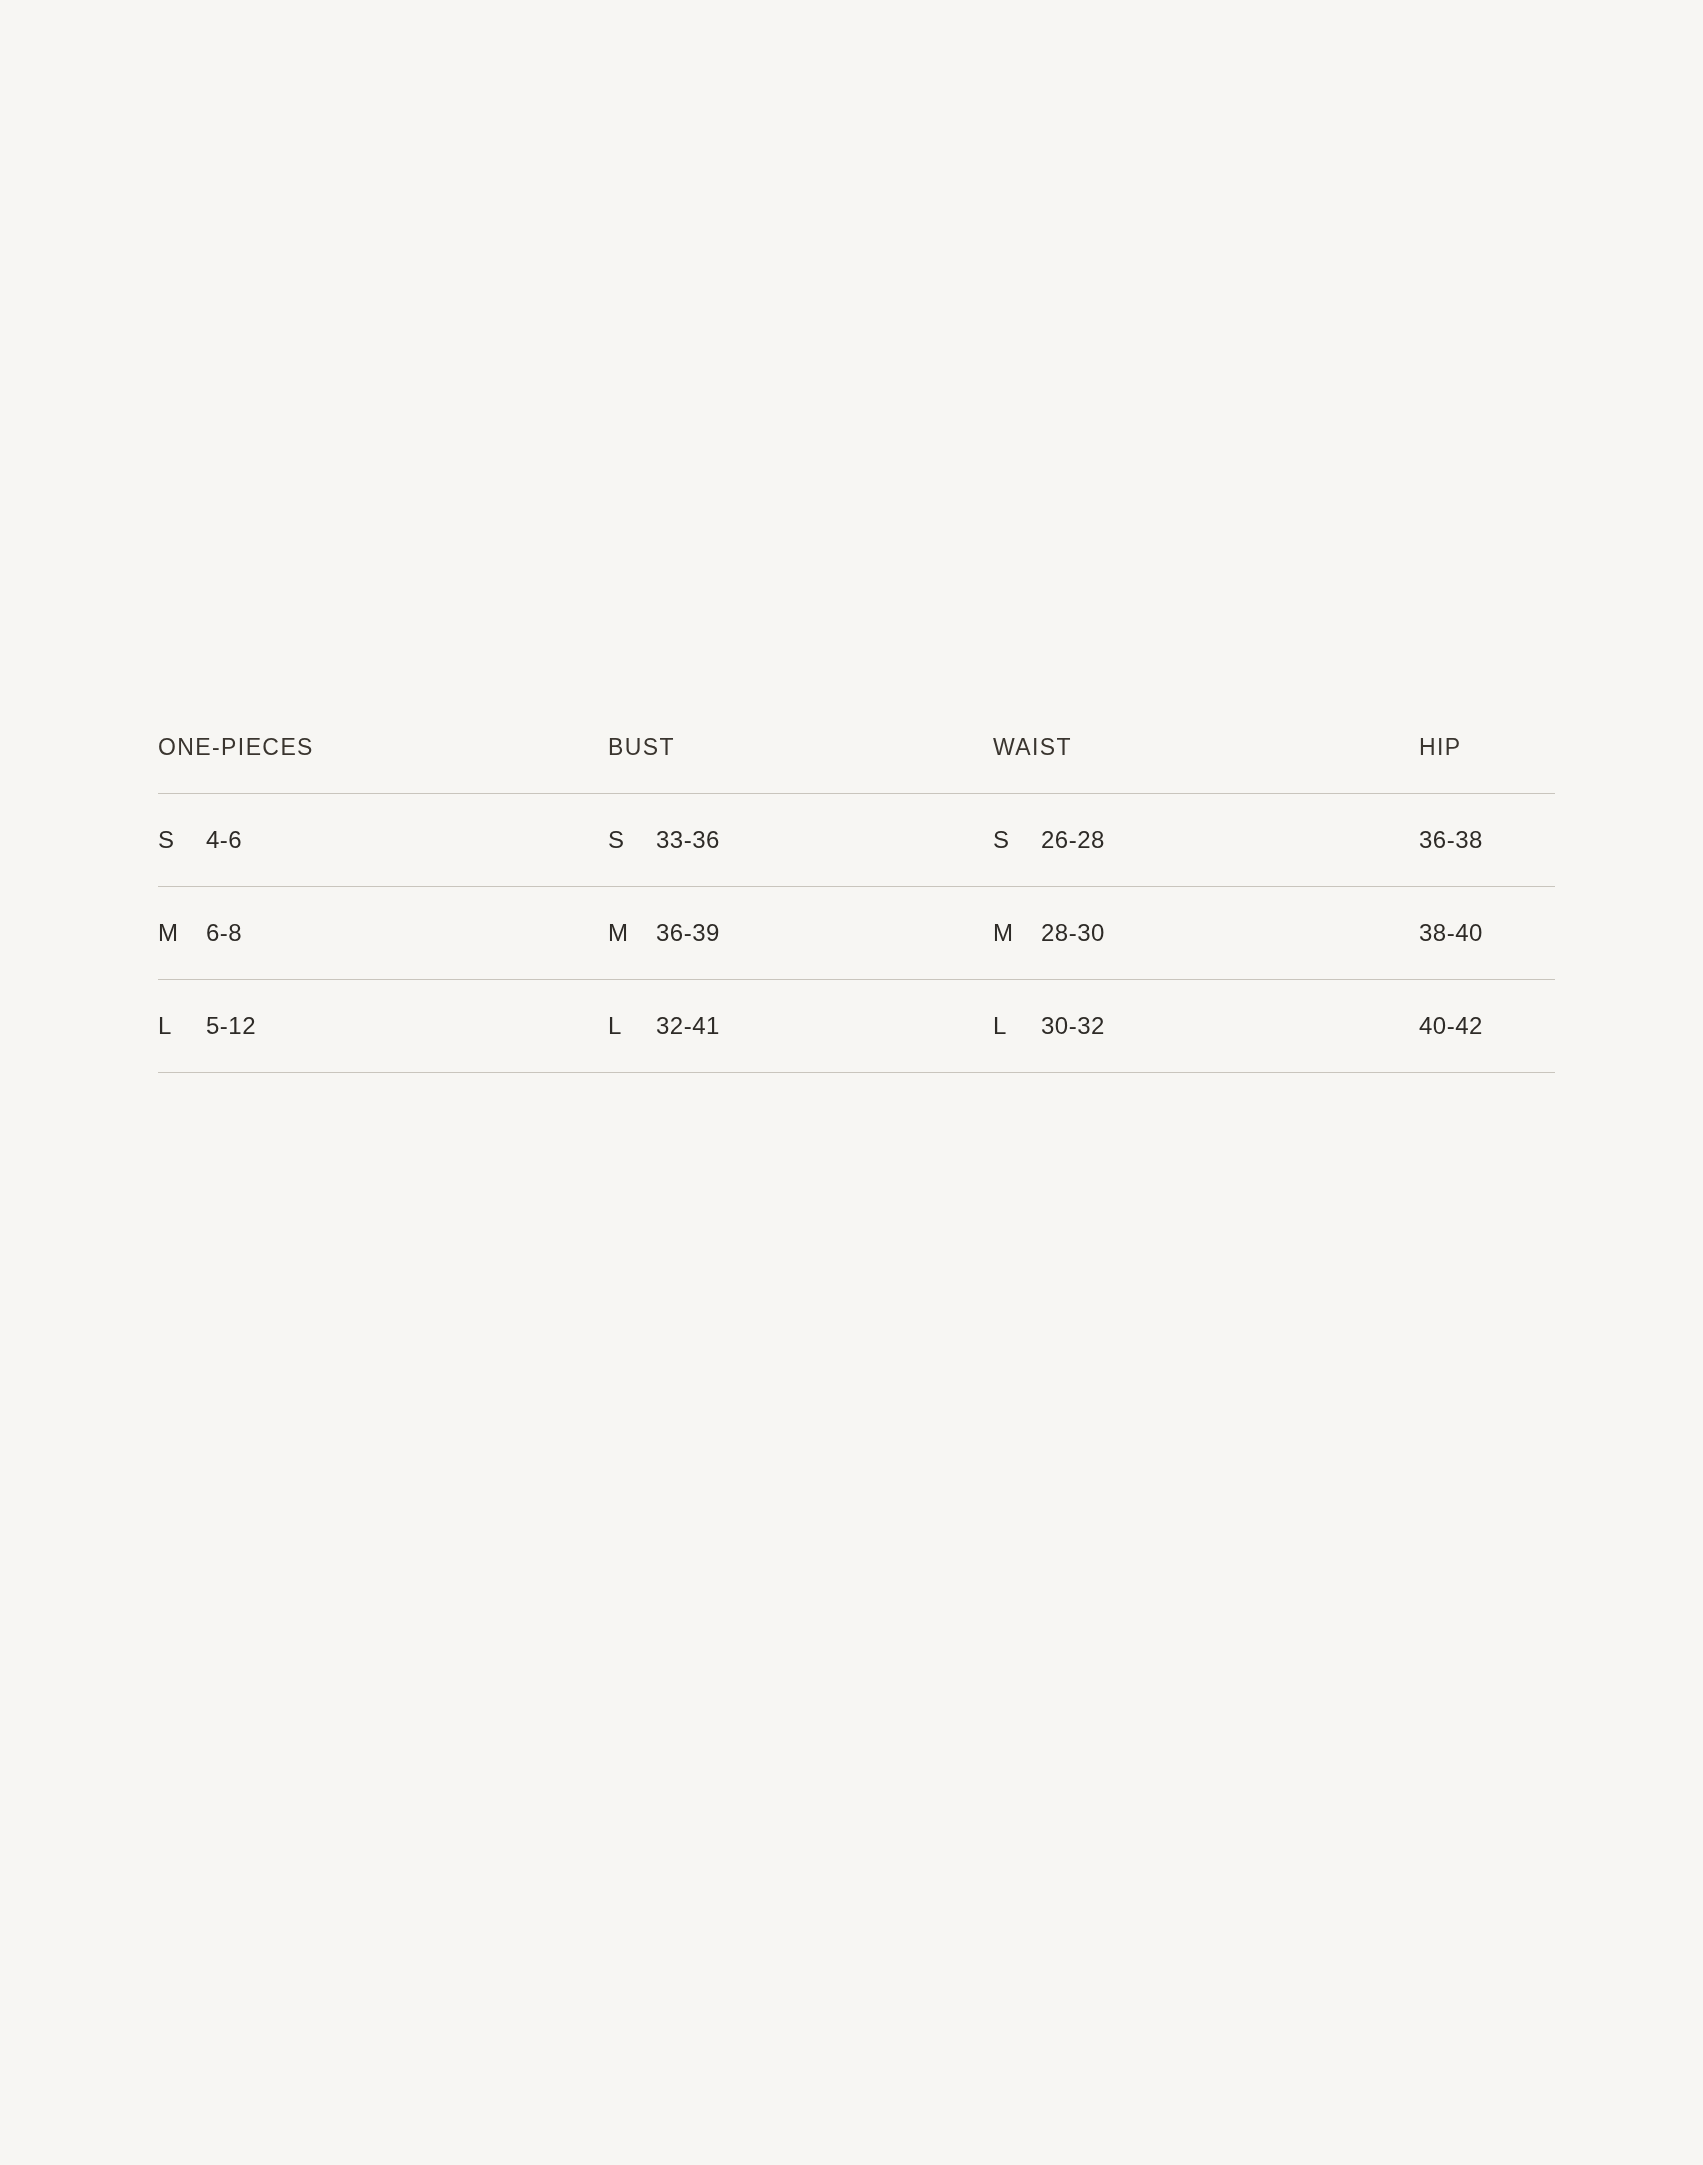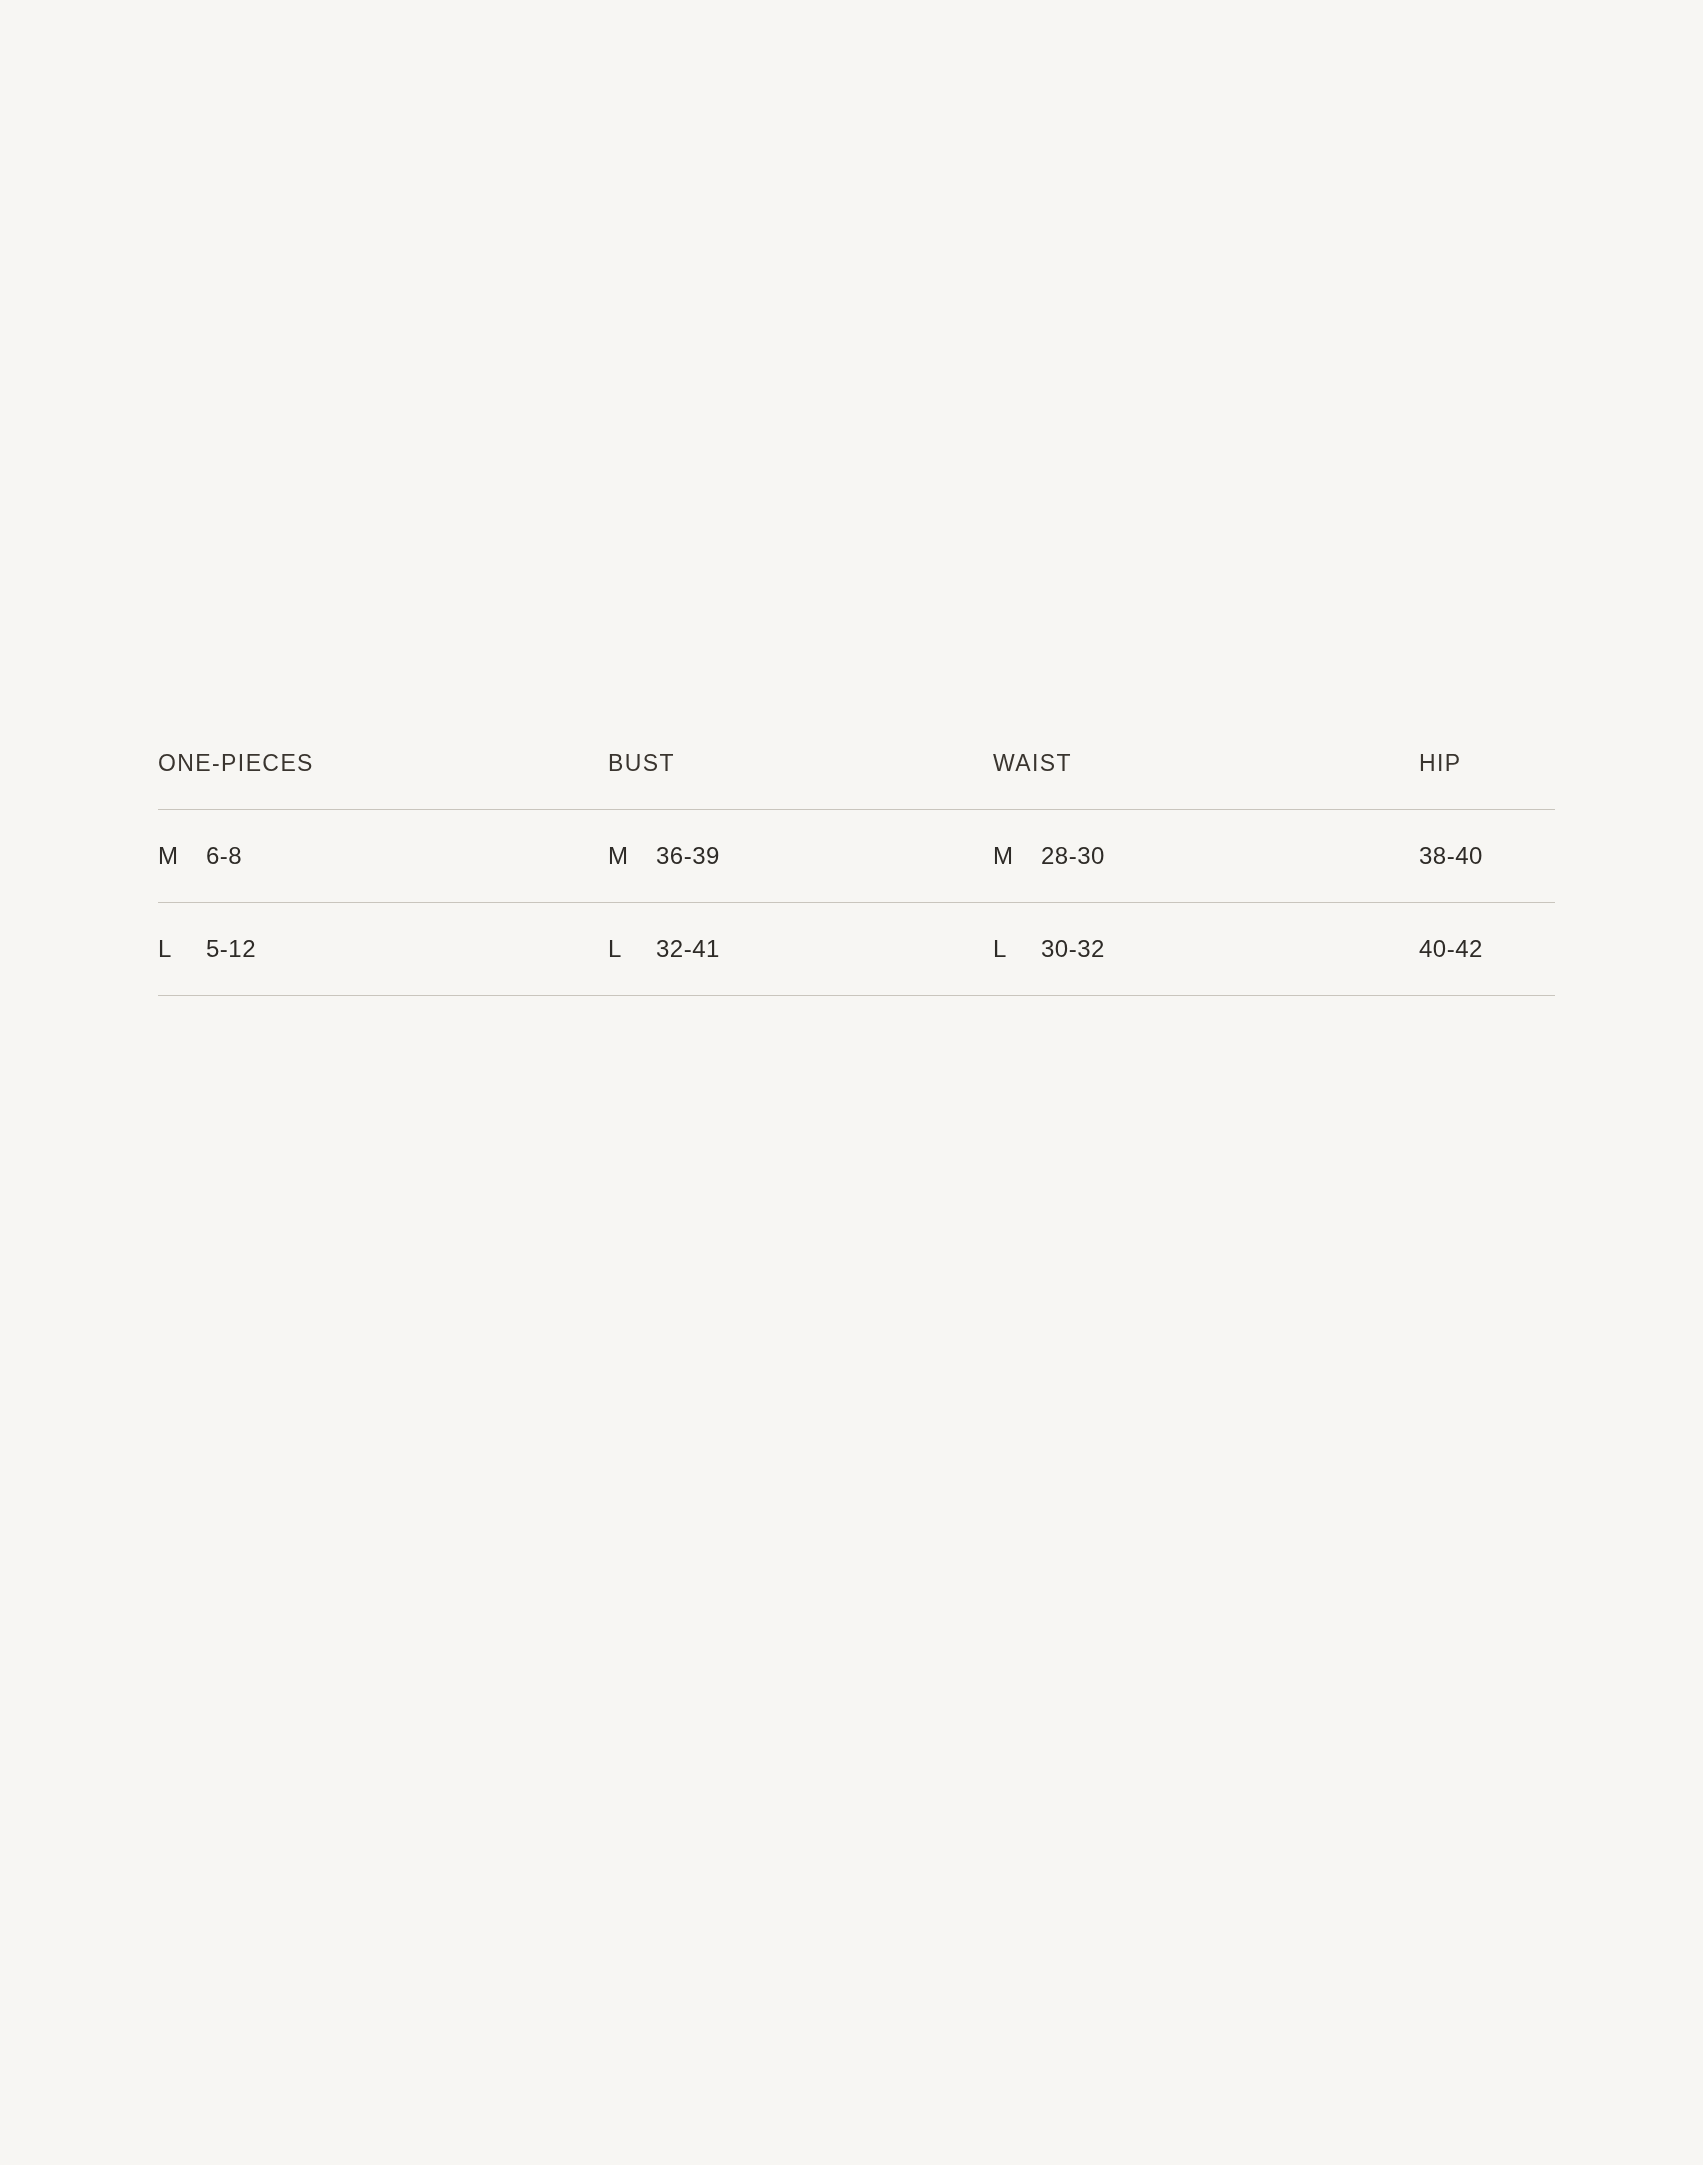--- a/index.html
+++ b/index.html
@@ -19,21 +19,20 @@
     width: 1704px;
     height: 2165px;
     background: #f7f6f3;
     box-sizing: border-box;
   }
   .size-table {
     position: absolute;
     left: 158px;
     top: 734px;
     width: 1397px;
-    margin-top: 16px;
   }
   table.sizes {
     width: 100%;
     border-collapse: collapse;
     table-layout: fixed;
   }
   table.sizes col.c0 { width: 450px; }
   table.sizes col.c1 { width: 385px; }
   table.sizes col.c2 { width: 426px; }
   table.sizes col.c3 { width: 136px; }
@@ -92,20 +91,32 @@
         <tr>
           <th>ONE-PIECES</th>
           <th>BUST</th>
           <th>WAIST</th>
           <th class="hip-head">HIP</th>
         </tr>
       </thead>
       <tbody>
         <tr>
           <td>
+            <span class="sz">S</span><span class="val">4-6</span>
+          </td>
+          <td>
+            <span class="sz">S</span><span class="val">33-36</span>
+          </td>
+          <td>
+            <span class="sz">S</span><span class="val">26-28</span>
+          </td>
+          <td class="hip-cell">36-38</td>
+        </tr>
+        <tr>
+          <td>
             <span class="sz">M</span><span class="val">6-8</span>
           </td>
           <td>
             <span class="sz">M</span><span class="val">36-39</span>
           </td>
           <td>
             <span class="sz">M</span><span class="val">28-30</span>
           </td>
           <td class="hip-cell">38-40</td>
         </tr>

